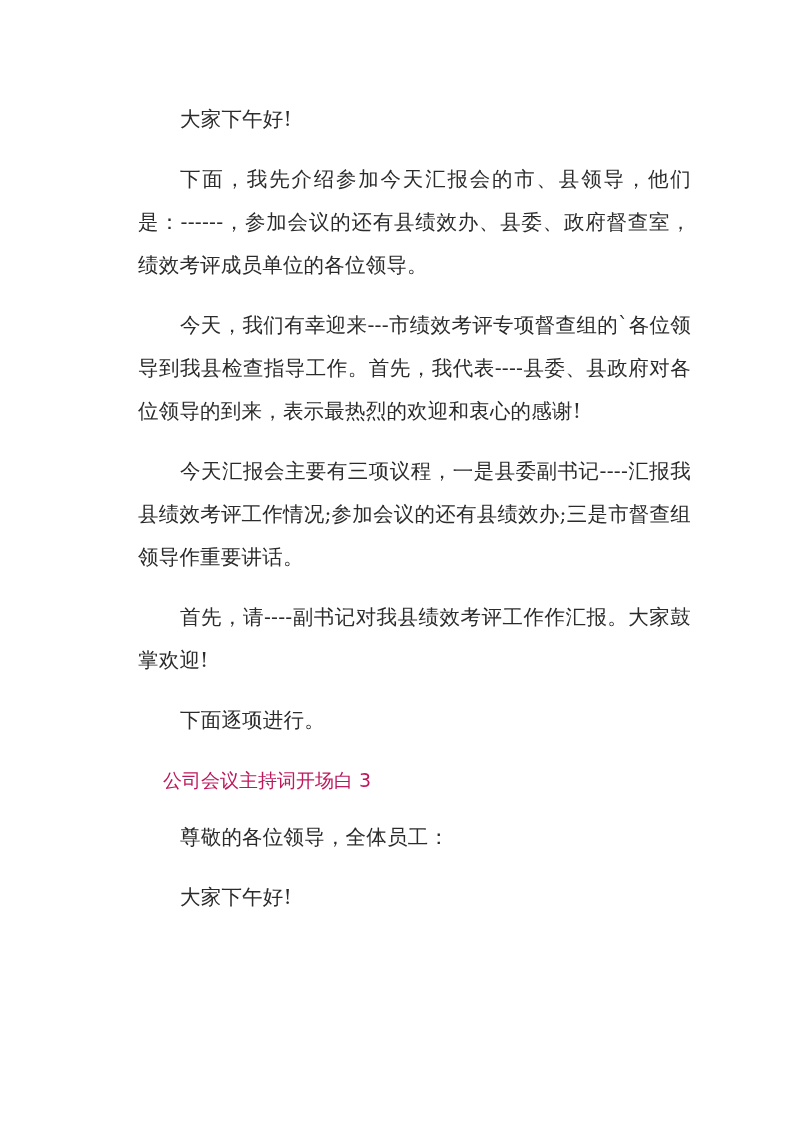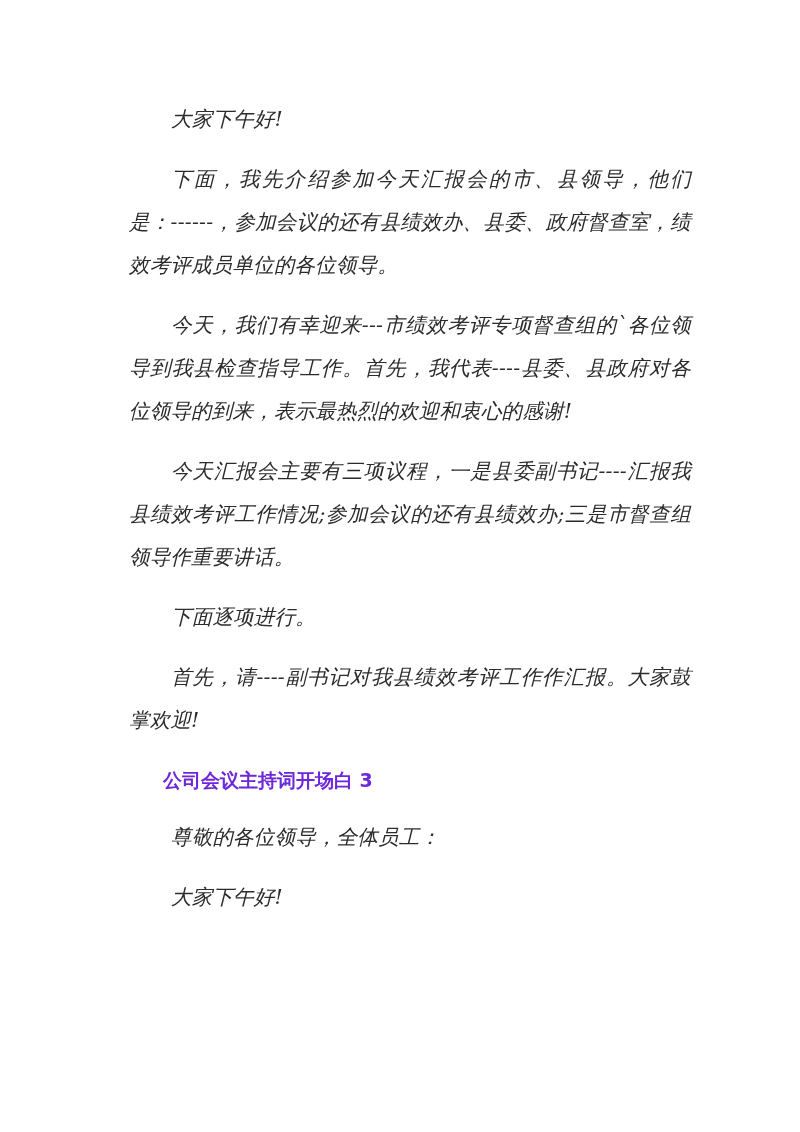--- a/index.html
+++ b/index.html
@@ -7,45 +7,44 @@
     .page {
       position: absolute;
       left: 121px;
       top: 98px;
       width: 570px;
       font-family: "DejaVu Serif", "Liberation Serif", serif;
       font-size: 20.5px;
       color: #2b2b2b;
     }
     .para {
-      margin: 0 0 17px 8px;
+      margin: 0 0 17px 17px;
       line-height: 43px;
       text-indent: 42px;
       text-align: justify;
       letter-spacing: 0.2px;
-      font-style: italic;
     }
     .heading {
       margin: 0 0 14px 0;
       line-height: 43px;
       text-indent: 42px;
-      color: #6d28d9;
+      color: #be185d;
       font-family: "DejaVu Sans", "Liberation Sans", sans-serif;
-      font-weight: bold;
+      font-weight: normal;
       font-size: 19px;
     }
   </style>
 </head>
 <body>
 
 <div class="page">
   <p class="para">大家下午好!</p>
   <p class="para">下面，我先介绍参加今天汇报会的市、县领导，他们是：------，参加会议的还有县绩效办、县委、政府督查室，绩效考评成员单位的各位领导。</p>
   <p class="para">今天，我们有幸迎来---市绩效考评专项督查组的`各位领导到我县检查指导工作。首先，我代表----县委、县政府对各位领导的到来，表示最热烈的欢迎和衷心的感谢!</p>
   <p class="para">今天汇报会主要有三项议程，一是县委副书记----汇报我县绩效考评工作情况;参加会议的还有县绩效办;三是市督查组领导作重要讲话。</p>
+  <p class="para">首先，请----副书记对我县绩效考评工作作汇报。大家鼓掌欢迎!</p>
   <p class="para">下面逐项进行。</p>
-  <p class="para">首先，请----副书记对我县绩效考评工作作汇报。大家鼓掌欢迎!</p>
 
   <h2 class="heading">公司会议主持词开场白 3</h2>
 
   <p class="para">尊敬的各位领导，全体员工：</p>
   <p class="para">大家下午好!</p>
 </div>
 
 </body></html>

